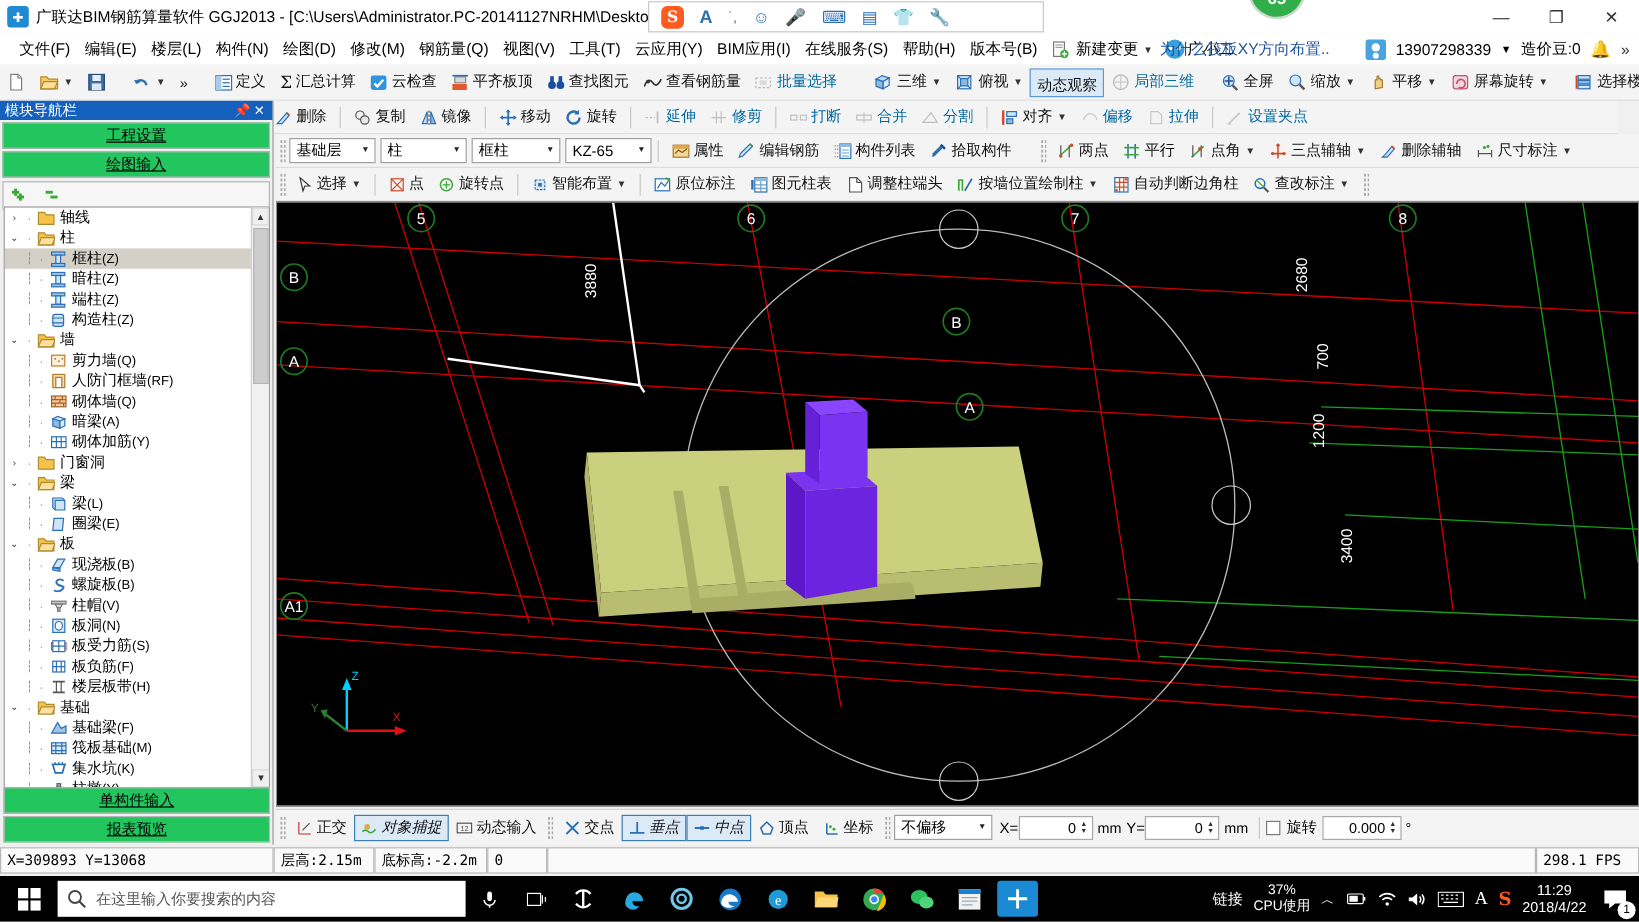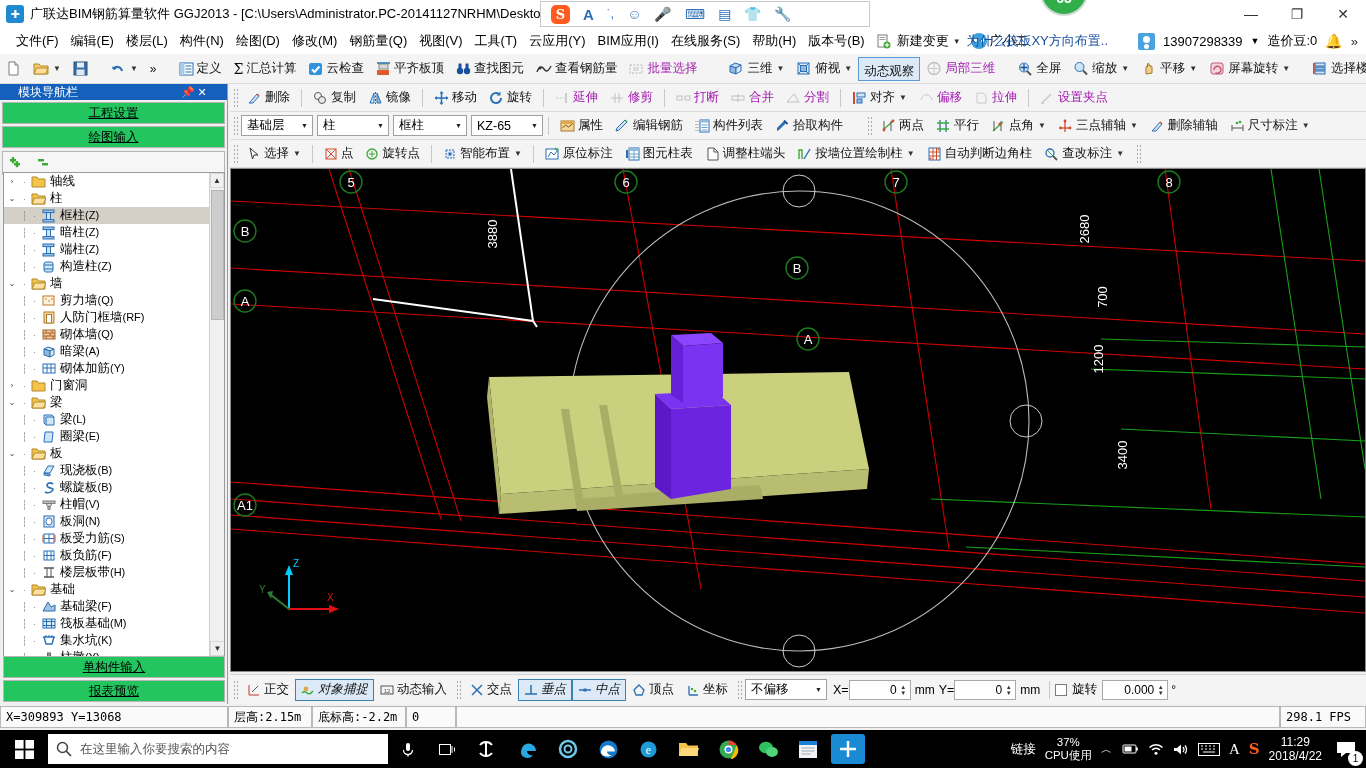--- a/index.html
+++ b/index.html
@@ -65,44 +65,44 @@
   .phone{font-size:13px;color:#000;}
   .caretk{font-size:9px;color:#000;}
   .bean{font-size:13px;color:#000;}
   .bell{color:#2c7fd0;font-size:14px;}
   .chevr{font-size:13px;color:#333;}
 
   
   .tbrow{position:absolute;left:0;width:1366px;background:#f4f4f4;
     border-bottom:1px solid #dcdcdc;display:flex;align-items:center;}
   #tb1{top:54px;height:30px;}
-  #tb2{top:84px;height:28px;left:230px;width:1136px;}
+  #tb2{top:84px;height:28px;left:212px;width:1136px;}
   #tb3{top:112px;height:28px;left:230px;width:1136px;}
   #tb4{top:140px;height:28px;left:230px;width:1136px;}
   .tbtn{display:flex;align-items:center;gap:3px;padding:2px 5px;height:24px;
     font-size:12.5px;color:#111;white-space:nowrap;border:1px solid transparent;}
-  .tbtn.disabled{color:#a21caf;}
+  .tbtn.disabled{color:#0369a1;}
   .tbtn.active{background:#dceaf7;border:1px solid #5a9bd5;flex-direction:column;}
   .tsep{width:1px;height:18px;background:#c8c8c8;margin:0 5px;}
   .grip{width:5px;height:20px;margin:0 3px;
     background-image:radial-gradient(#aaa 1px, transparent 1px);
     background-size:3px 4px;}
   .caret{font-size:8px;color:#333;margin-left:1px;}
   svg{display:block;}
 
   
   .combo{height:21px;border:1px solid #a0a0a0;background:#fff;display:flex;align-items:center;
     font-size:12.5px;color:#000;padding-left:5px;}
   .combo .cbtn{margin-left:auto;width:15px;height:19px;display:flex;align-items:center;justify-content:center;
     font-size:7px;color:#222;}
 
   
   .sidebar{position:absolute;left:0;top:84px;width:228px;height:620px;background:#f0f0f0;
     border-right:1px solid #9a9a9a;}
-  .sb-title{height:16px;background:#1560bd;color:#fff;font-size:12px;display:flex;align-items:center;padding:0 18px;}
+  .sb-title{height:16px;background:#1560bd;color:#fff;font-size:12px;display:flex;align-items:center;padding:0 4px;}
   .sb-title .t{flex:1;}
   .sb-title .pin,.sb-title .x{width:14px;text-align:center;font-size:11px;}
   .sb-btn{height:22px;border:1px solid #b6b6b6;background:#22c55e;margin:2px 2px 0 2px;
     display:flex;align-items:center;justify-content:center;font-size:12.5px;color:#000;text-decoration:underline;}
   .sb-tools{height:24px;margin:3px 2px 0 2px;border:1px solid #b6b6b6;background:#f6f6f6;
     display:flex;align-items:center;gap:10px;padding-left:6px;}
   .tree{position:absolute;left:3px;top:88px;width:222px;height:485px;background:#fff;
     border:1px solid #9a9a9a;overflow:hidden;}
   .tree-inner{position:absolute;left:0;top:0;width:206px;}
   .tnode{height:17px;display:flex;align-items:center;font-size:12.5px;color:#000;white-space:nowrap;}

